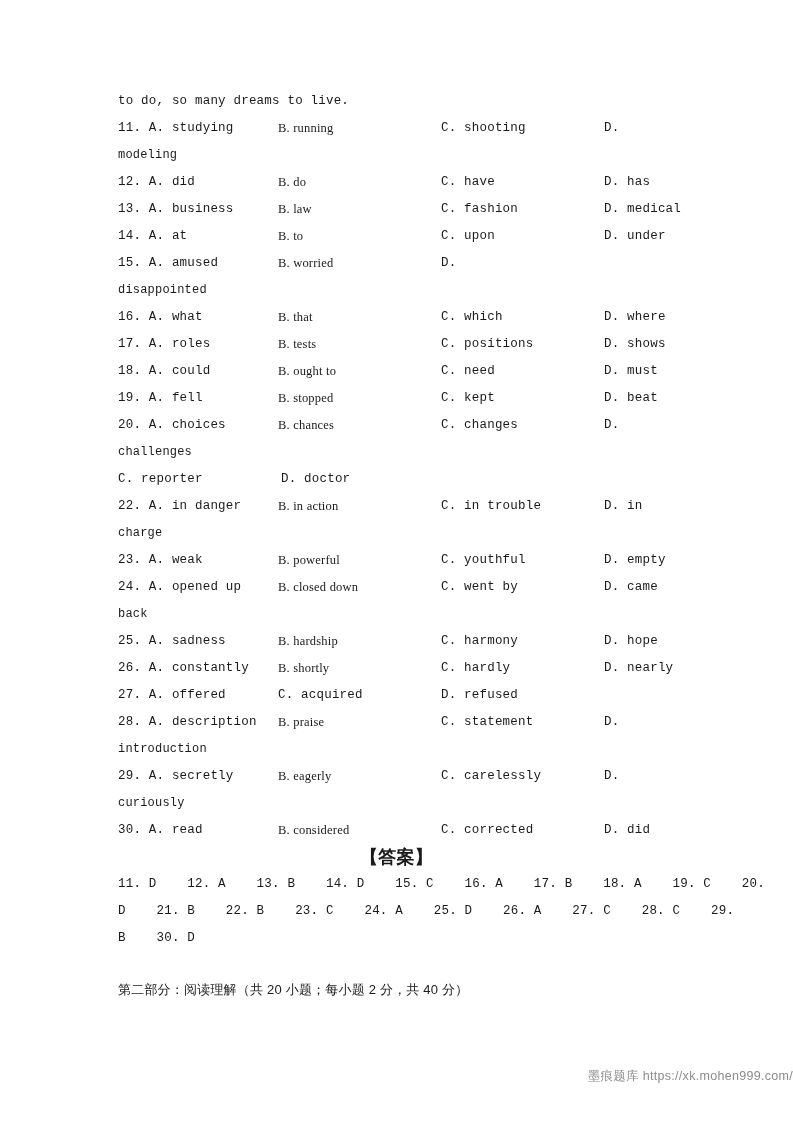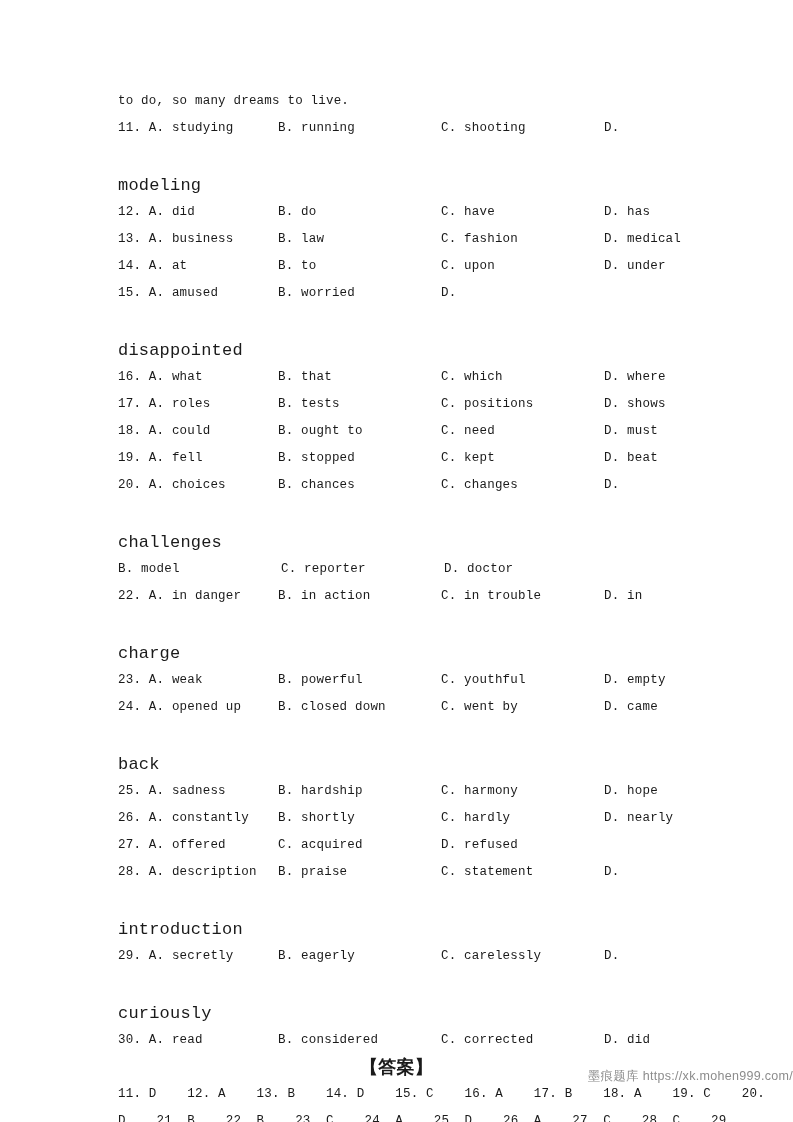--- a/index.html
+++ b/index.html
@@ -30,29 +30,28 @@
     letter-spacing: 0.2px;
   }
   .q-row {
     display: flex;
     font-size: 12.5px;
     line-height: 27px;
     white-space: pre;
     letter-spacing: 0.2px;
   }
   .col-a { width: 160px; flex: 0 0 160px; }
-  .col-b { width: 163px; flex: 0 0 163px; }
+  .col-b { width: 163px; flex: 0 0 163px; font-family: Liberation Serif, serif; }
   .col-c { width: 163px; flex: 0 0 163px; }
   .col-d { flex: 1 1 auto; }
   .wrapword {
-    font-size: 17px;
+    font-size: 12px;
     line-height: 27px;
     white-space: pre;
     letter-spacing: 0.2px;
-    margin-top: 30px;
   }
   .answer-head {
     font-size: 18px;
     line-height: 27px;
     font-weight: bold;
     font-family: "Liberation Sans", sans-serif;
     letter-spacing: 0.2px;
     text-align: center;
   }
   .answer-line {
@@ -94,21 +93,21 @@
       <div class="q-row"><span class="col-a">13. A. business</span><span class="col-b">B. law</span><span class="col-c">C. fashion</span><span class="col-d">D. medical</span></div>
       <div class="q-row"><span class="col-a">14. A. at</span><span class="col-b">B. to</span><span class="col-c">C. upon</span><span class="col-d">D. under</span></div>
       <div class="q-row"><span class="col-a">15. A. amused</span><span class="col-b">B. worried</span><span class="col-d">D.</span></div>
       <div class="wrapword">disappointed</div>
       <div class="q-row"><span class="col-a">16. A. what</span><span class="col-b">B. that</span><span class="col-c">C. which</span><span class="col-d">D. where</span></div>
       <div class="q-row"><span class="col-a">17. A. roles</span><span class="col-b">B. tests</span><span class="col-c">C. positions</span><span class="col-d">D. shows</span></div>
       <div class="q-row"><span class="col-a">18. A. could</span><span class="col-b">B. ought to</span><span class="col-c">C. need</span><span class="col-d">D. must</span></div>
       <div class="q-row"><span class="col-a">19. A. fell</span><span class="col-b">B. stopped</span><span class="col-c">C. kept</span><span class="col-d">D. beat</span></div>
       <div class="q-row"><span class="col-a">20. A. choices</span><span class="col-b">B. chances</span><span class="col-c">C. changes</span><span class="col-d">D.</span></div>
       <div class="wrapword">challenges</div>
-      <div class="q-row"><span class="col-b">B. model</span><span class="col-c">C. reporter</span><span class="col-d">D. doctor</span></div>
+      <div class="q-row"><span class="col-c">C. reporter</span><span class="col-d">D. doctor</span></div>
       <div class="q-row"><span class="col-a">22. A. in danger</span><span class="col-b">B. in action</span><span class="col-c">C. in trouble</span><span class="col-d">D. in</span></div>
       <div class="wrapword">charge</div>
       <div class="q-row"><span class="col-a">23. A. weak</span><span class="col-b">B. powerful</span><span class="col-c">C. youthful</span><span class="col-d">D. empty</span></div>
       <div class="q-row"><span class="col-a">24. A. opened up</span><span class="col-b">B. closed down</span><span class="col-c">C. went by</span><span class="col-d">D. came</span></div>
       <div class="wrapword">back</div>
       <div class="q-row"><span class="col-a">25. A. sadness</span><span class="col-b">B. hardship</span><span class="col-c">C. harmony</span><span class="col-d">D. hope</span></div>
       <div class="q-row"><span class="col-a">26. A. constantly</span><span class="col-b">B. shortly</span><span class="col-c">C. hardly</span><span class="col-d">D. nearly</span></div>
       <div class="q-row"><span class="col-a">27. A. offered</span><span class="col-c">C. acquired</span><span class="col-d">D. refused</span></div>
       <div class="q-row"><span class="col-a">28. A. description</span><span class="col-b">B. praise</span><span class="col-c">C. statement</span><span class="col-d">D.</span></div>
       <div class="wrapword">introduction</div>

